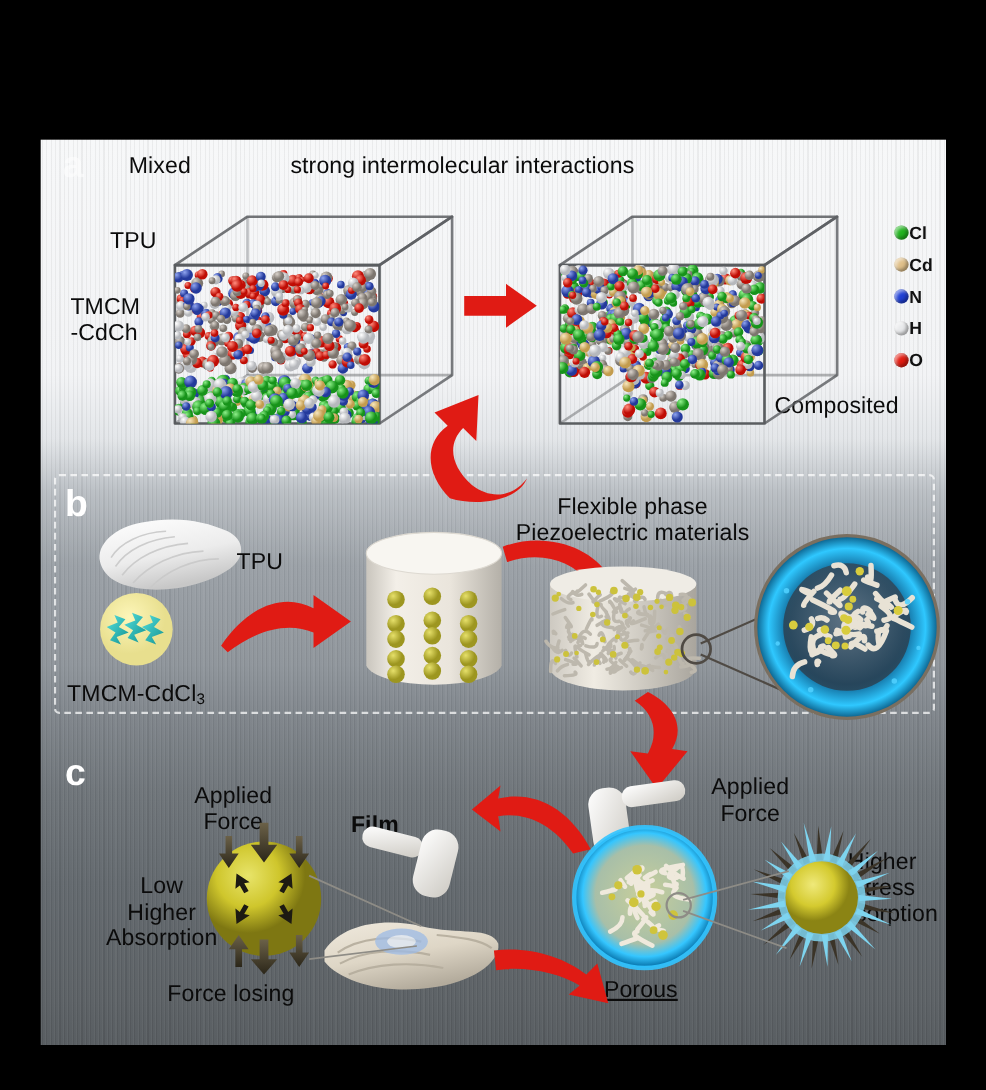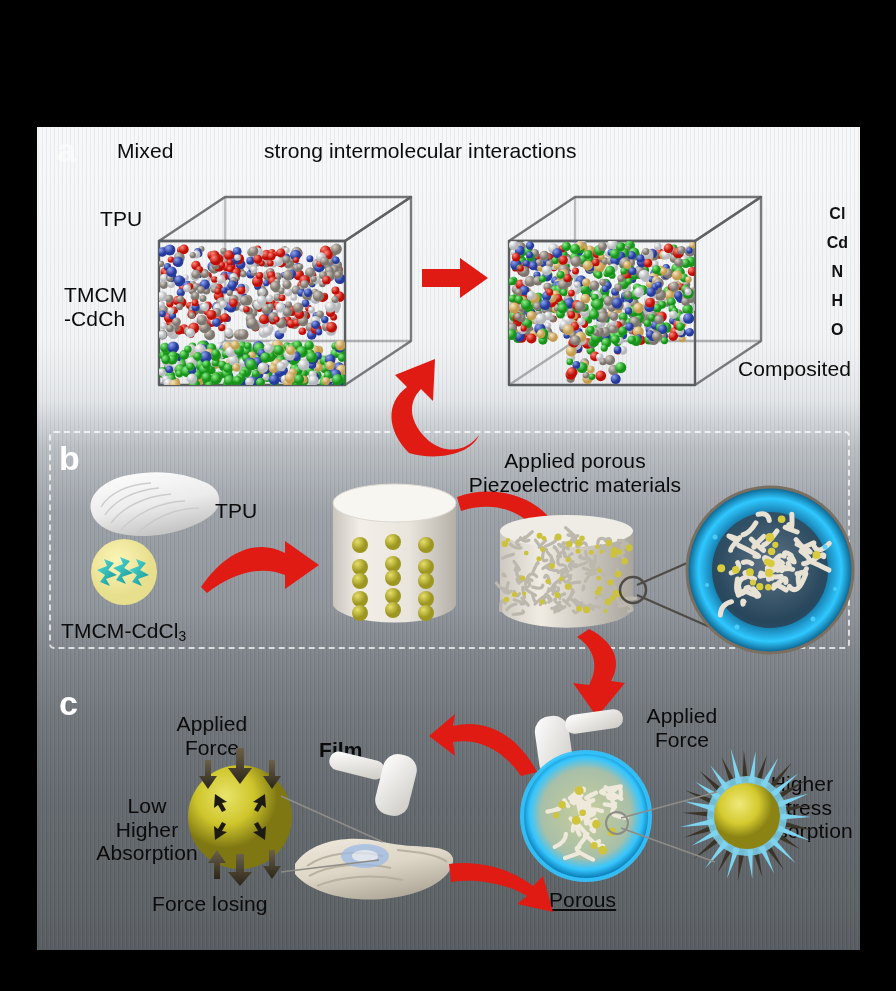--- a/index.html
+++ b/index.html
@@ -58,21 +58,21 @@
 
   
   .sim-box { position: absolute; }
   .sim-box svg { display: block; overflow: visible; }
 
   
   #atom-legend {
     position: absolute; right: 12px; top: 78px;
     display: flex; flex-direction: column; gap: 13px;
   }
-  .legend-row { display: flex; align-items: center; gap: 1px; height: 16px; flex-direction: column; }
+  .legend-row { display: flex; align-items: flex-start; gap: 1px; height: 16px; }
   .legend-dot {
     width: 13px; height: 13px; border-radius: 50%;
     box-shadow: inset -2px -2px 3px rgba(0,0,0,.35),
                 inset 2px 2px 3px rgba(255,255,255,.55);
   }
   .legend-text { font-size: 16px; font-weight: 700; color: #111; line-height: 1; }
 
   
   .arrow { position: absolute; }
   .arrow svg { display: block; overflow: visible; }
@@ -91,24 +91,24 @@
   <div class="panel" id="panel-a" style="top:0; height:300px;">
 
     <div class="panel-letter faint" style="left:20px; top:6px;">a</div>
 
     <div class="lbl" style="left:80px; top:12px;">Mixed</div>
 
     <div class="lbl" style="left:227px; top:12px;">strong intermolecular interactions</div>
 
     <div class="lbl" style="left:63px; top:80px;">TPU</div>
 
-    <div class="lbl" style="left:27px; top:140px;margin-top:16px;">TMCM
+    <div class="lbl" style="left:27px; top:140px;">TMCM
 -CdCh</div>
 
-    <div class="lbl" style="left:701px; top:230px;">Composited</div>
+    <div class="lbl" style="left:667px; top:230px;">Composited</div>
 
     <div class="sim-box" id="sim-box-left" style="left:110px; top:48px; width:265px; height:232px;">
       <svg width="265" height="232" viewBox="0 0 265 232" aria-hidden="true">
         <defs>
           <clipPath id="clipBoxL">
               <path d="M12 66 L12 210 L198 210 L198 66 Z"></path>
             </clipPath>
           <radialGradient id="gRed" cx="32%" cy="28%">
               <stop offset="0" stop-color="#ff8d7e"></stop>
               <stop offset="1" stop-color="#c00d05"></stop>
@@ -1651,21 +1651,21 @@
         </g>
       </svg>
     </div>
 
     <div class="arrow" style="left:418px; top:60px;">
       <svg width="115" height="70" viewBox="0 0 115 70">
         <path d="M2 10 C40 -4 82 10 98 36 L110 30 L100 68 L66 48 L80 42 C64 22 36 14 6 24 Z" fill="#e01b14"></path>
       </svg>
     </div>
 
-    <div class="lbl center" style="left:418px; top:22px; width:240px;">Applied porous
+    <div class="lbl center" style="left:418px; top:22px; width:240px;">Flexible phase
 Piezoelectric materials</div>
 
     <div id="porous-cylinder" style="left:455px; top:88px; width:150px; height:118px;">
       <svg width="150" height="118" viewBox="0 0 150 118" aria-hidden="true">
         <defs>
           <linearGradient id="porBody" x1="0" y1="0" x2="1" y2="0">
             <stop offset="0" stop-color="#cdc9c1"></stop>
               <stop offset=".3" stop-color="#f0ece3"></stop>
             <stop offset="1" stop-color="#a9a59d"></stop>
           </linearGradient>

